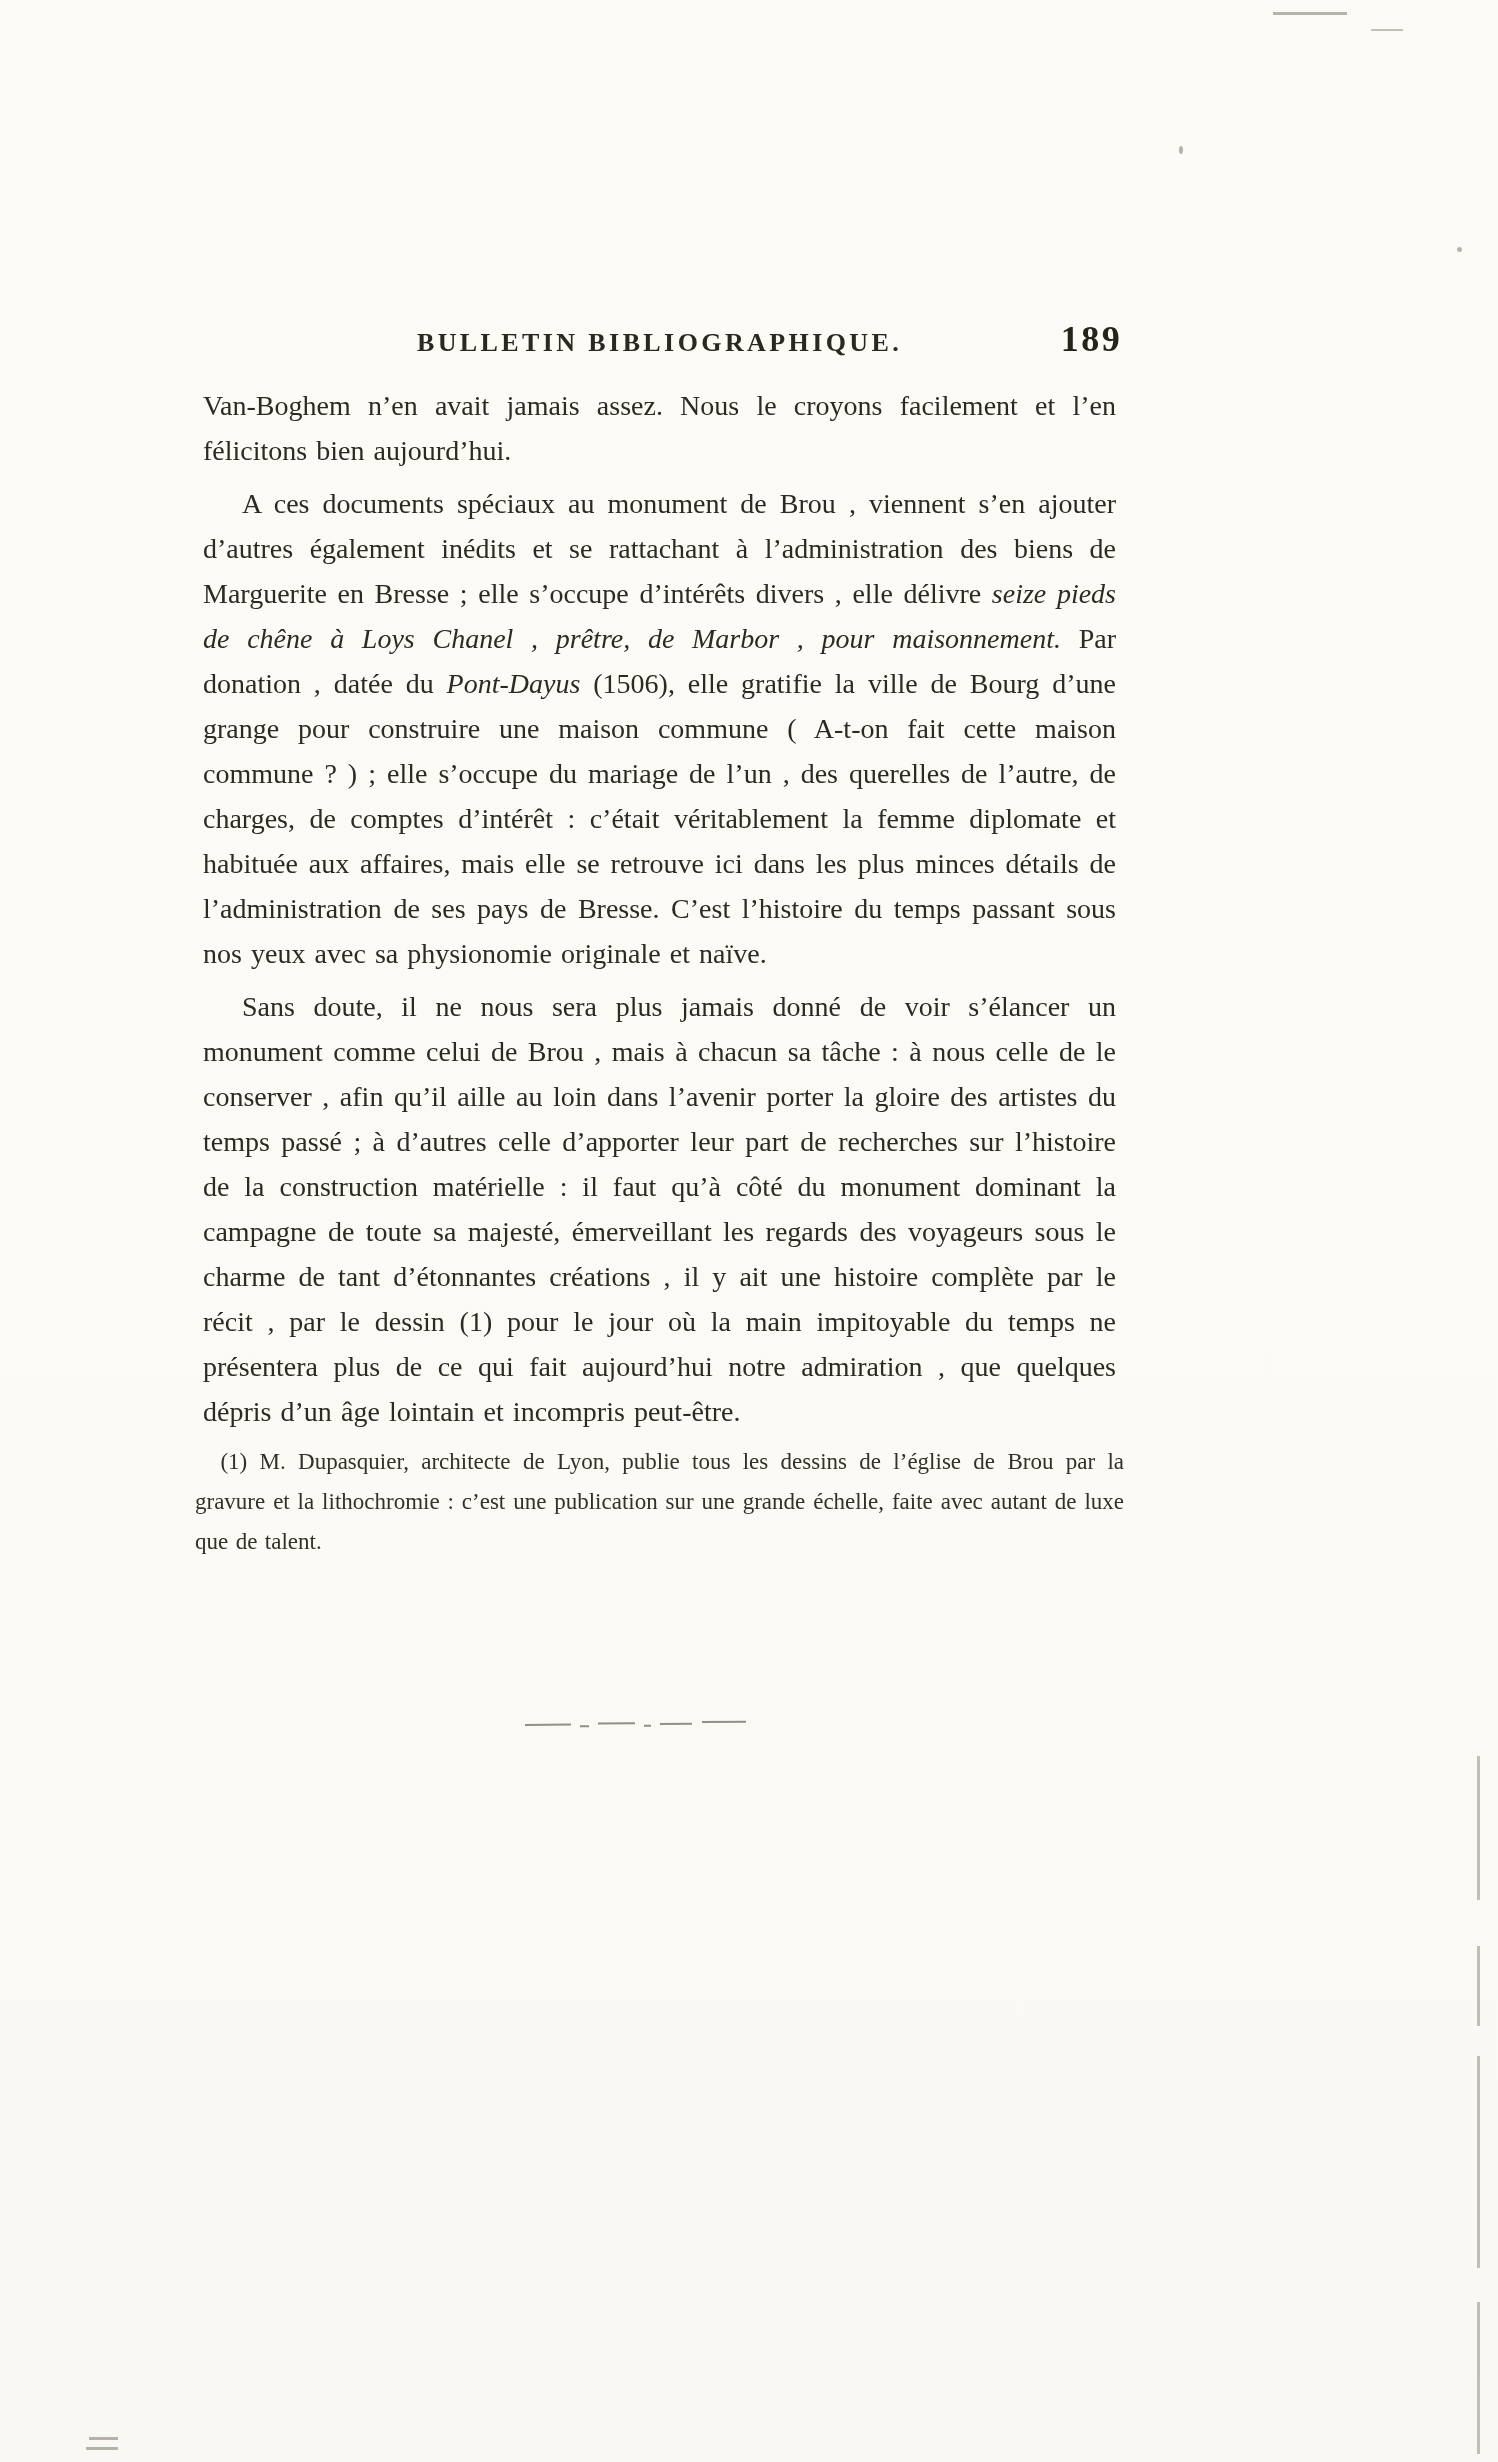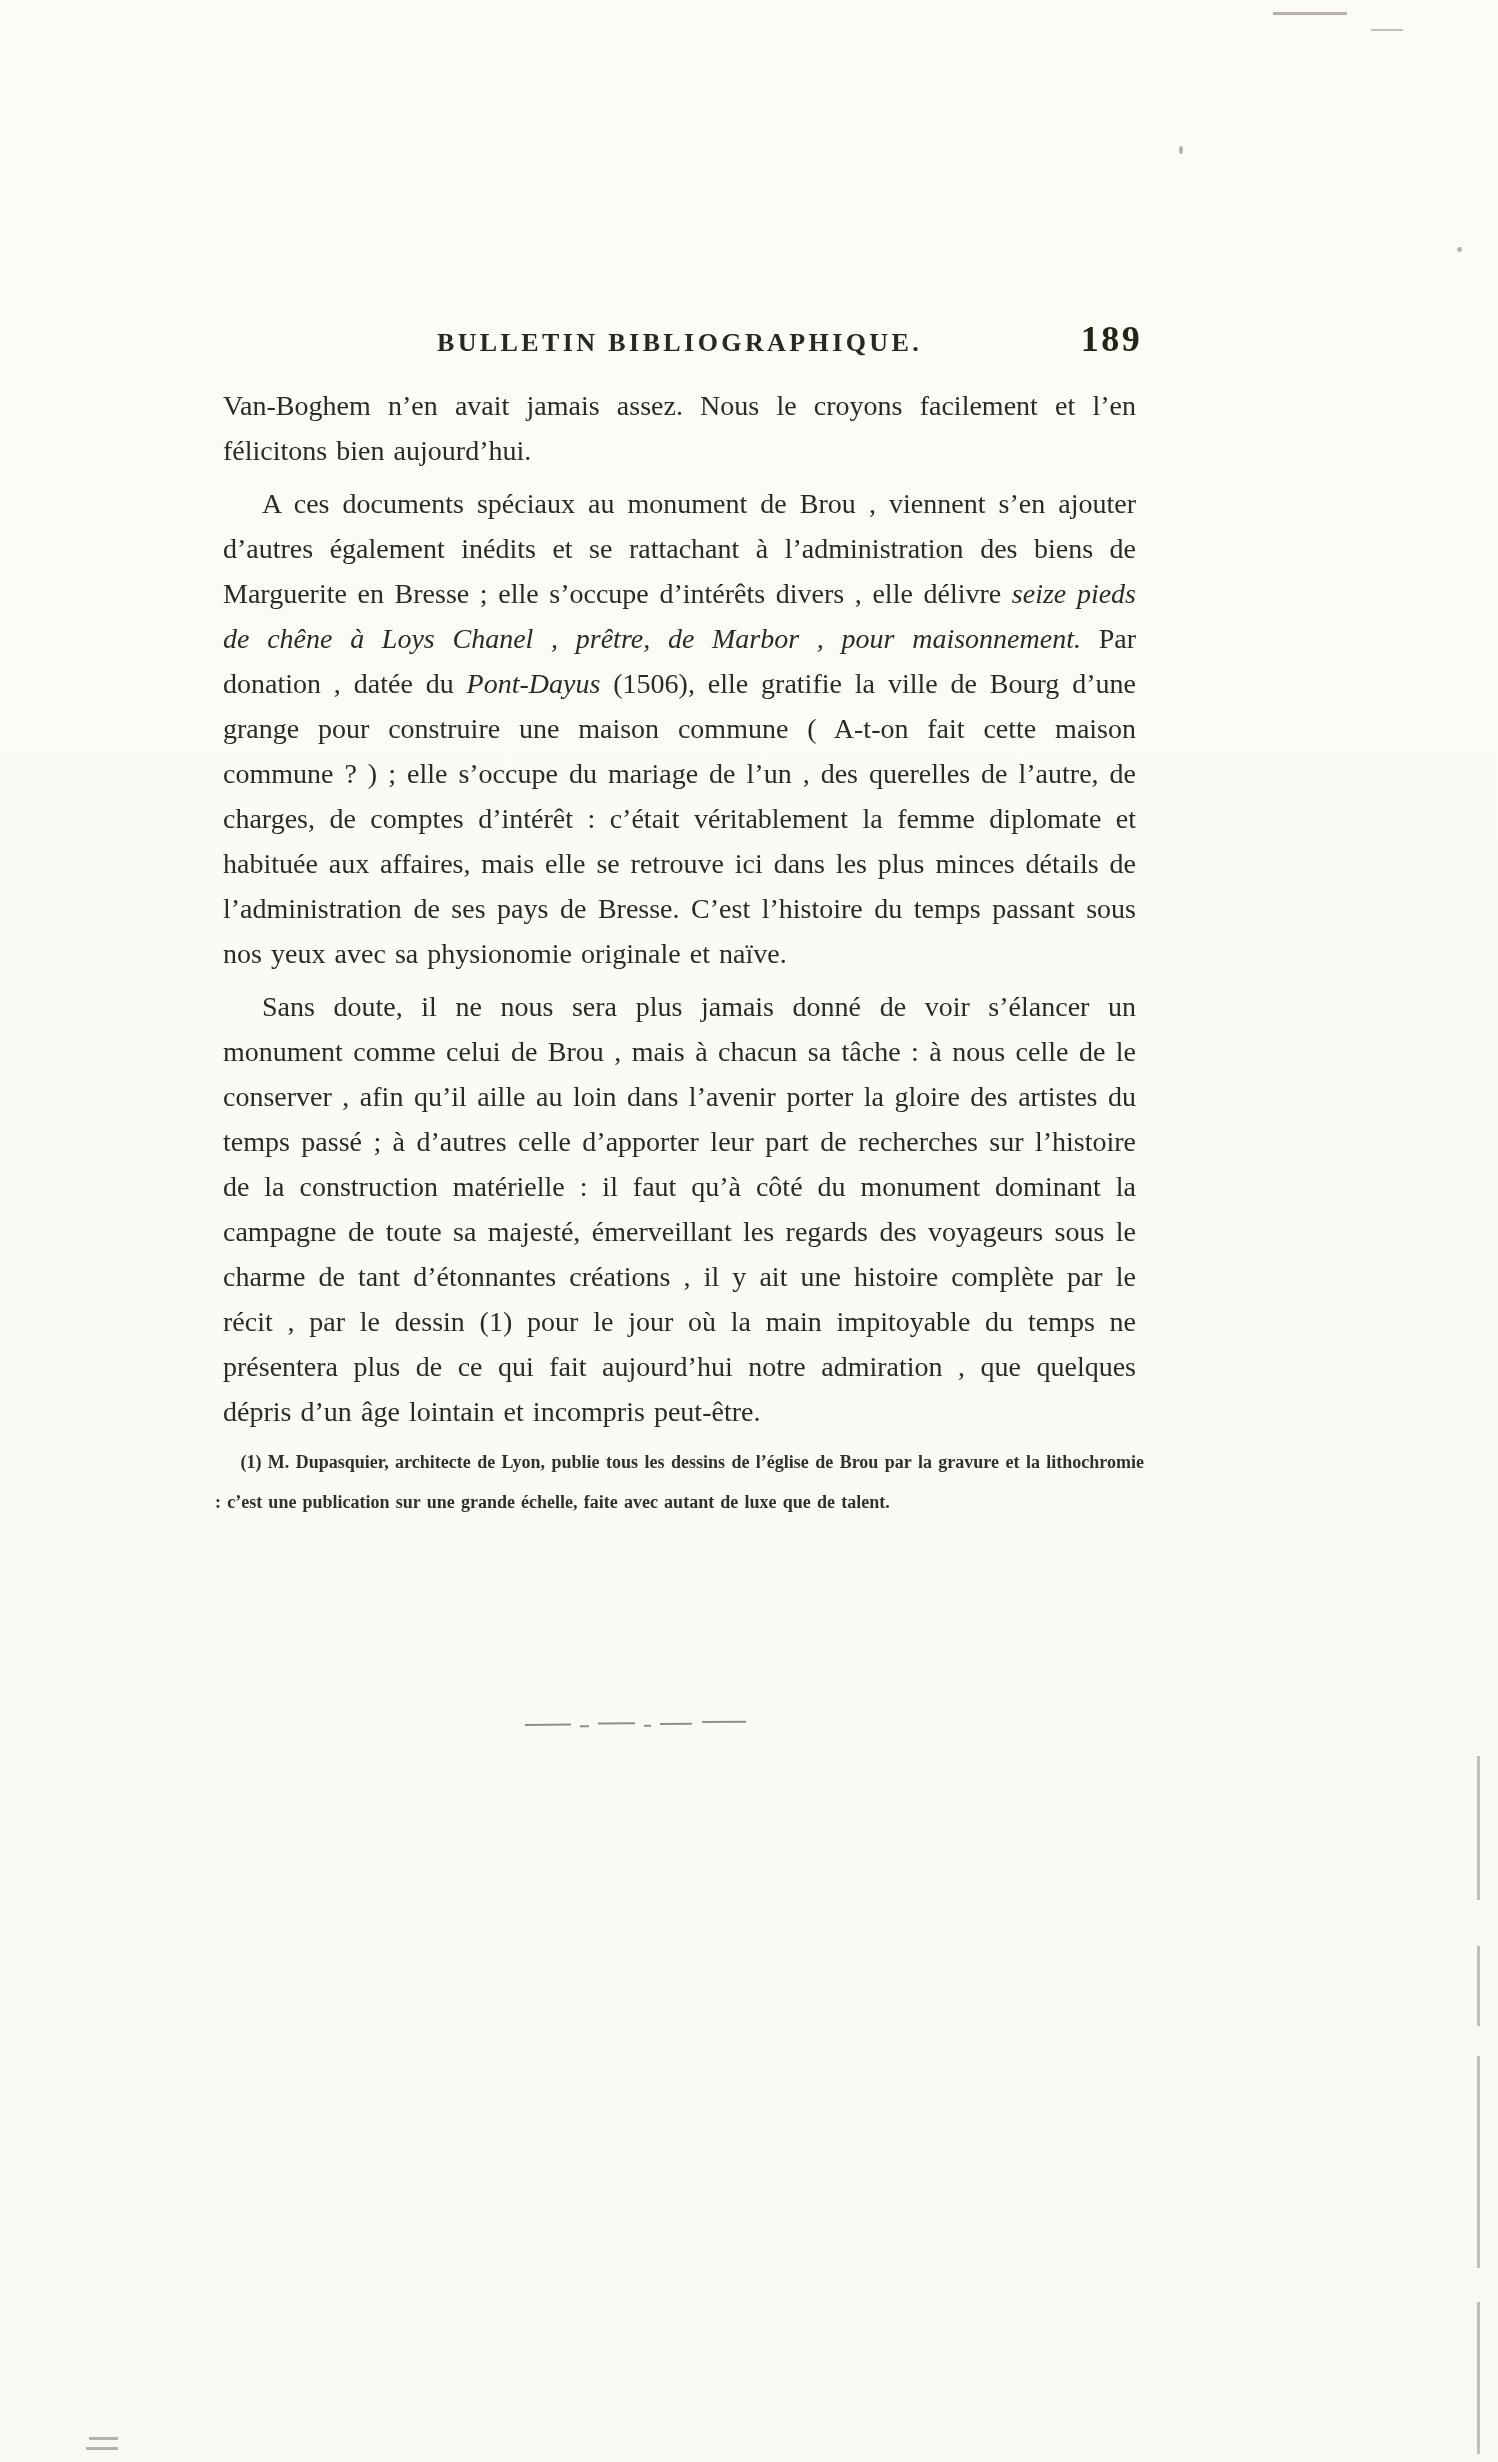--- a/index.html
+++ b/index.html
@@ -10,21 +10,21 @@
   }
   .page {
     position: relative;
     width: 1499px; height: 2462px;
     background: linear-gradient(180deg, #fcfbf6 0%, #fbfaf4 60%, #faf8f2 100%);
     color: #2d2a24;
     overflow: hidden;
   }
   .text-block {
     position: absolute;
-    left: 215px; top: 323px; width: 929px;
+    left: 195px; top: 323px; width: 929px;
   }
   .running-head { position: relative; height: 52px; }
   .head-title {
     position: absolute; left: 50%; transform: translateX(-50%);
     top: 5.1px;
     font-size: 26px; font-weight: 700; letter-spacing: 3.4px;
     white-space: nowrap;
     color: #2b2822;
   }
   .folio {
@@ -47,26 +47,25 @@
     text-align: center;
     font-size: 27px;
   }
   .byline {
     margin-top: 17px;
     position: relative; left: 166px;
     text-align: center;
     font-size: 27px;
   }
   .footnote {
-    font-size: 18px; line-height: 40px;
+    font-size: 23px; line-height: 40px;
     text-align: justify;
     text-indent: 25.4px;
     word-spacing: 1.7px;
     color: #33302a;
-    font-weight: bold;
   }
   
   .artifact { position: absolute; background: #7d796f; }
   .squiggle {
     position: absolute; left: 525px; top: 1723px; width: 254px;
     display: flex; align-items: center; gap: 9.3px;
     transform: rotate(-0.4deg);
     opacity: 0.75;
   }
   .squiggle .dash { height: 1.7px; background: #6f6c63; }

